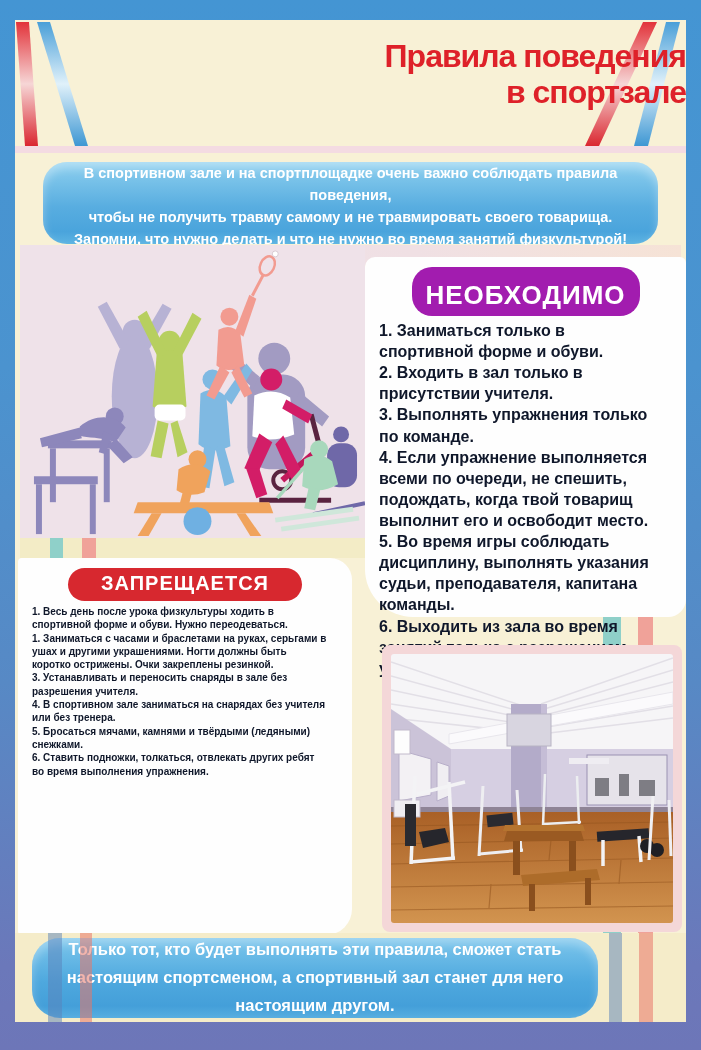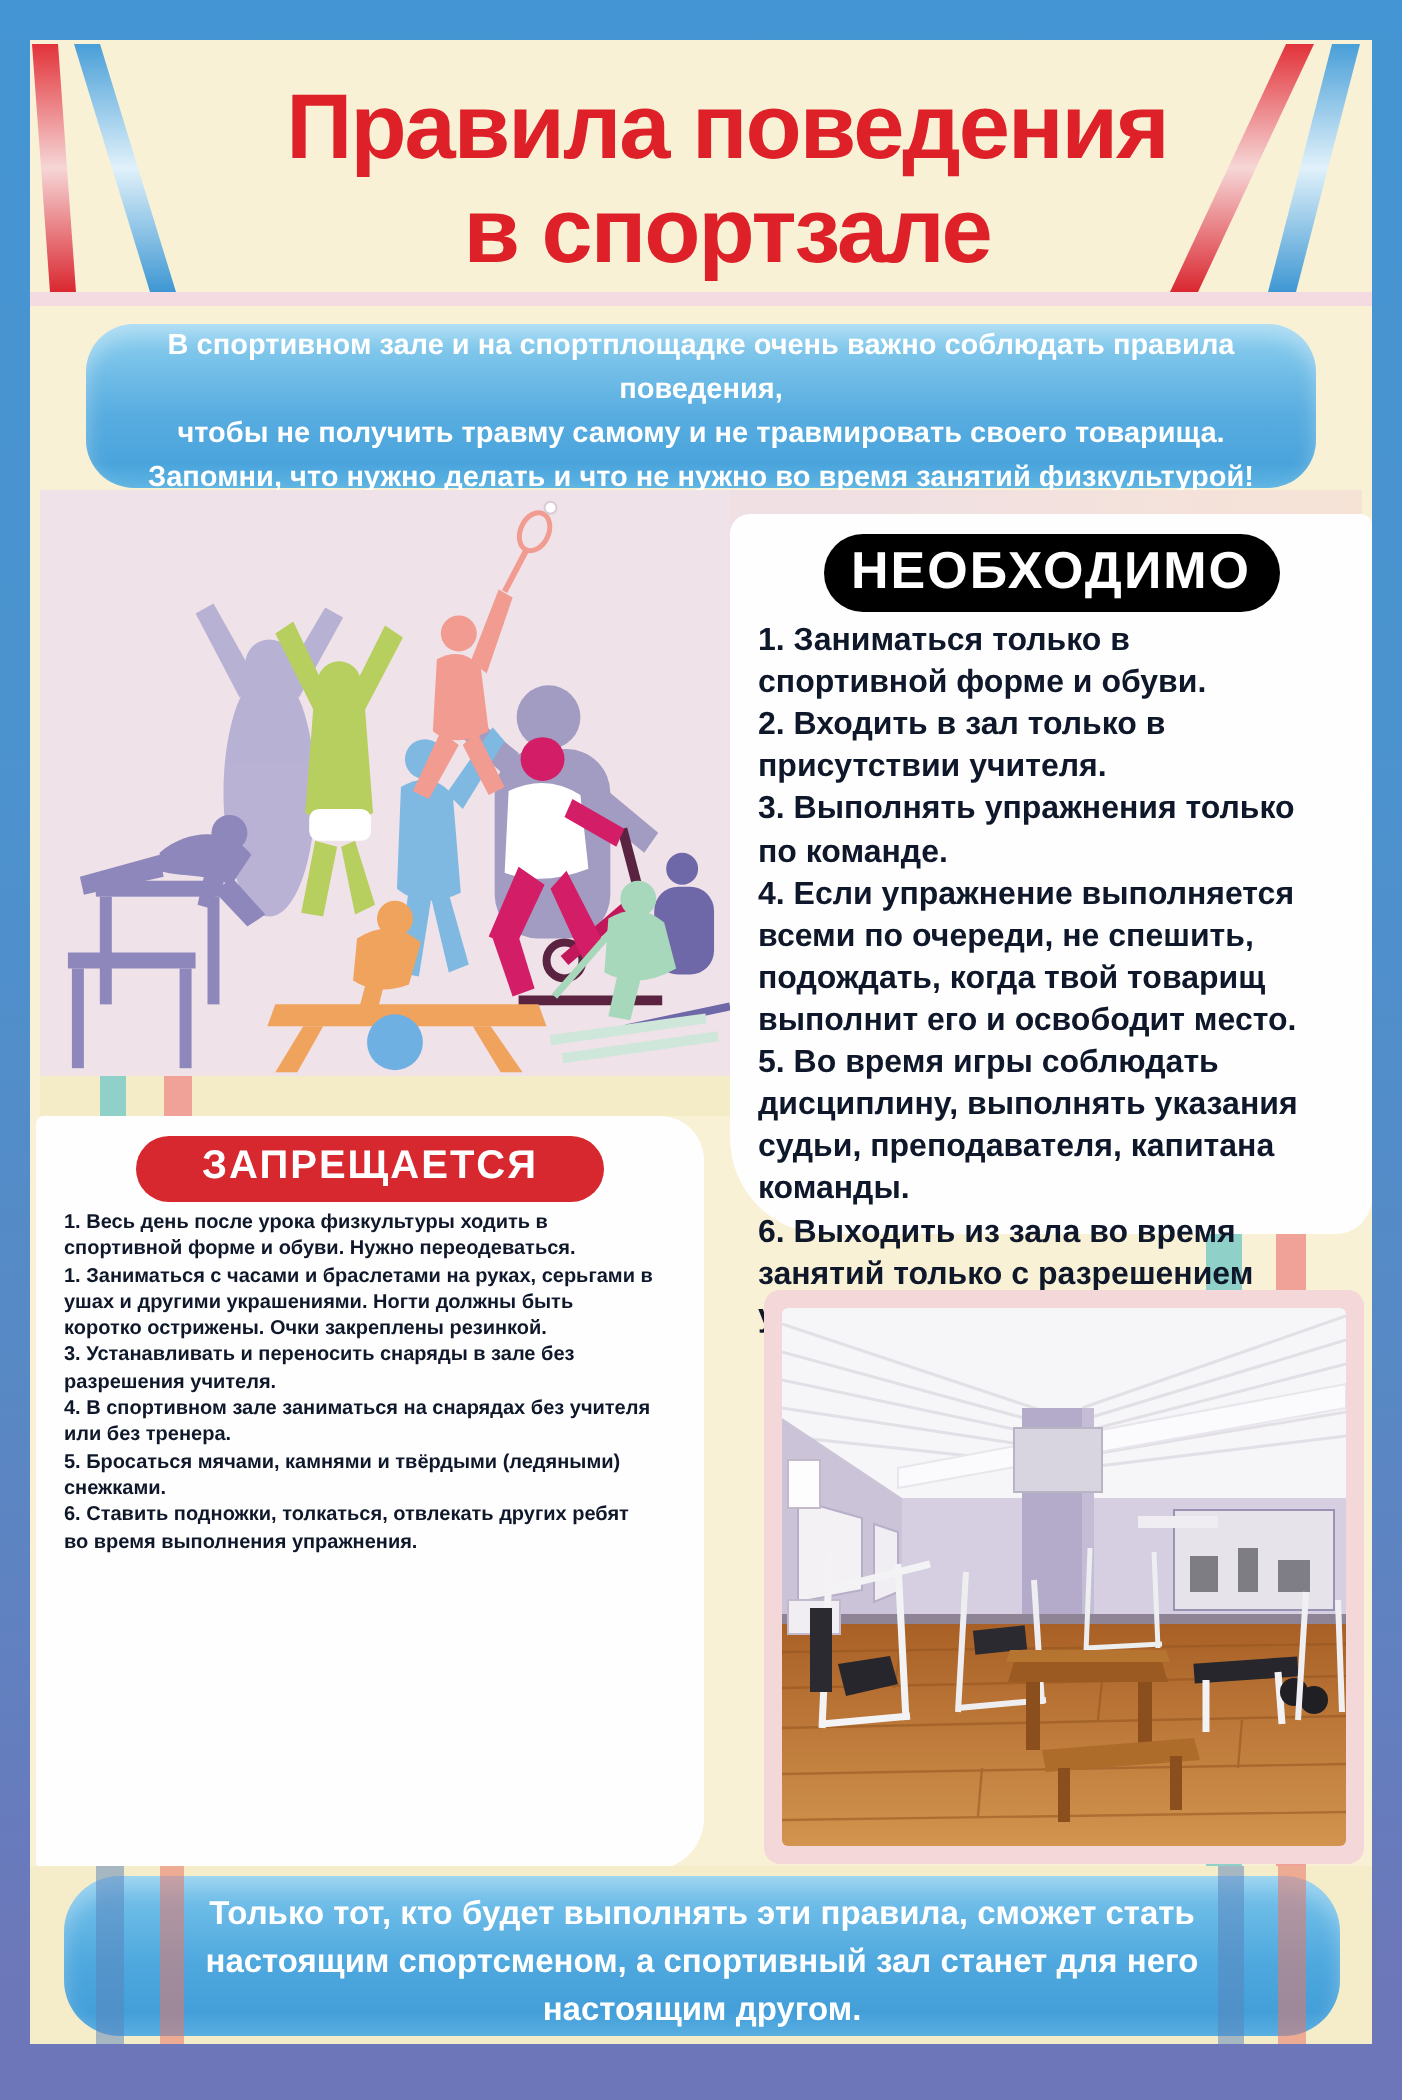--- a/index.html
+++ b/index.html
@@ -1,55 +1,55 @@
 <!DOCTYPE html>
 <html lang="ru"><head>
 <meta charset="utf-8">
 <style>
   html,body{margin:0;padding:0;}
   body{font-family:"Liberation Sans",sans-serif;}
   .poster{position:relative;width:701px;height:1050px;overflow:hidden;
     background:linear-gradient(180deg,#4495d3 0%,#4b93cf 35%,#5789c5 65%,#6b78ba 92%,#6d76b8 100%);}
   .content{position:absolute;left:15px;top:20px;width:671px;height:1002px;background:#f8f1d6;}
   .ribbons{position:absolute;left:0;top:0;width:671px;height:150px;pointer-events:none;}
-  .title{position:relative;padding-top:18px;text-align:center;color:#de2129;font-weight:bold;
-    font-size:46px;line-height:1.13;letter-spacing:-1px;margin-left:26px;}
+  .title{position:relative;padding-top:18px;text-align:right;color:#de2129;font-weight:bold;
+    font-size:32px;line-height:1.13;letter-spacing:-1px;margin-left:26px;}
   .divider{position:absolute;left:0;top:126px;width:671px;height:7px;background:#f4dbe2;}
   .intro-box{position:absolute;left:28px;top:142px;width:615px;height:82px;border-radius:24px;
     background:linear-gradient(180deg,#8ed0ef 0%,#58ade0 55%,#4aa4dc 85%,#5db4e2 100%);
     box-shadow:inset 0 6px 10px rgba(255,255,255,.35);
     color:#fff;font-weight:bold;font-size:14.5px;line-height:1.52;text-align:center;
     display:flex;flex-direction:column;justify-content:space-between;}
   .pink-sliver{position:absolute;left:5px;top:225px;width:661px;height:20px;
     background:linear-gradient(90deg,#efe2e9 0%,#f0e0e4 60%,#f6e3d6 100%);}
   .art-panel{position:absolute;left:5px;top:225px;width:345px;height:295px;background:#efe2e9;overflow:hidden;}
   .band-left{position:absolute;left:5px;top:518px;width:345px;height:20px;background:#f3ecc6;}
   .stripe{position:absolute;top:0;bottom:0;}
   .panel{position:absolute;background:#fefefe;}
   .panel-required{left:350px;top:237px;width:321px;height:360px;border-radius:10px 6px 18px 48px;
     padding:0;box-sizing:border-box;}
   .panel-forbidden{left:3px;top:538px;width:334px;height:377px;border-radius:4px 22px 26px 4px;
     box-sizing:border-box;}
   .pill{display:block;margin:10px auto 4px auto;border-radius:20px;color:#fff;font-weight:bold;
     text-align:center;letter-spacing:1px;}
-  .pill-blue{background:#000000;width:228px;font-size:26px;padding:3px 0 5px 0;}
+  .pill-blue{background:#a21caf;width:228px;font-size:26px;padding:13px 0 5px 0;}
   .pill-red{background:#d7282f;width:234px;font-size:20px;padding:4px 0 6px 0;}
   .rules{list-style:none;margin:4px 0 0 0;padding:0 24px 0 14px;color:#0f172a;font-weight:bold;}
   .rules-required li{font-size:16px;line-height:1.32;}
   .rules-forbidden li{font-size:10px;line-height:1.33;}
   .photo-stripes{position:absolute;left:0;top:597px;width:671px;height:343px;pointer-events:none;}
   .photo-frame{position:absolute;left:367px;top:625px;width:300px;height:287px;background:#f4d7d8;
     border-radius:8px;box-sizing:border-box;padding:9px;}
   .photo-frame svg{display:block;border-radius:3px;}
   .bottom-band{position:absolute;left:0;top:913px;width:671px;height:89px;background:#f5ecc9;}
-  .footer-box{position:absolute;left:17px;top:918px;width:638px;height:80px;border-radius:28px;
+  .footer-box{position:absolute;left:17px;top:918px;width:566px;height:80px;border-radius:28px;
     background:linear-gradient(180deg,#7cc6ec 0%,#4ea8de 55%,#449fd9 85%,#57aee0 100%);
     box-shadow:inset 0 6px 10px rgba(255,255,255,.3);
     color:#fff;font-weight:bold;font-size:16.5px;line-height:1.45;text-align:center;
-    display:flex;flex-direction:column;justify-content:flex-end;}
+    display:flex;flex-direction:column;justify-content:space-between;}
   .overlay-stripes{position:absolute;left:0;top:913px;width:671px;height:89px;pointer-events:none;}
 </style>
 </head>
 <body>
 
 <div class="poster">
   <div class="content">
 
     <svg class="ribbons" width="671" height="150" viewBox="0 0 671 150">
       <defs>

